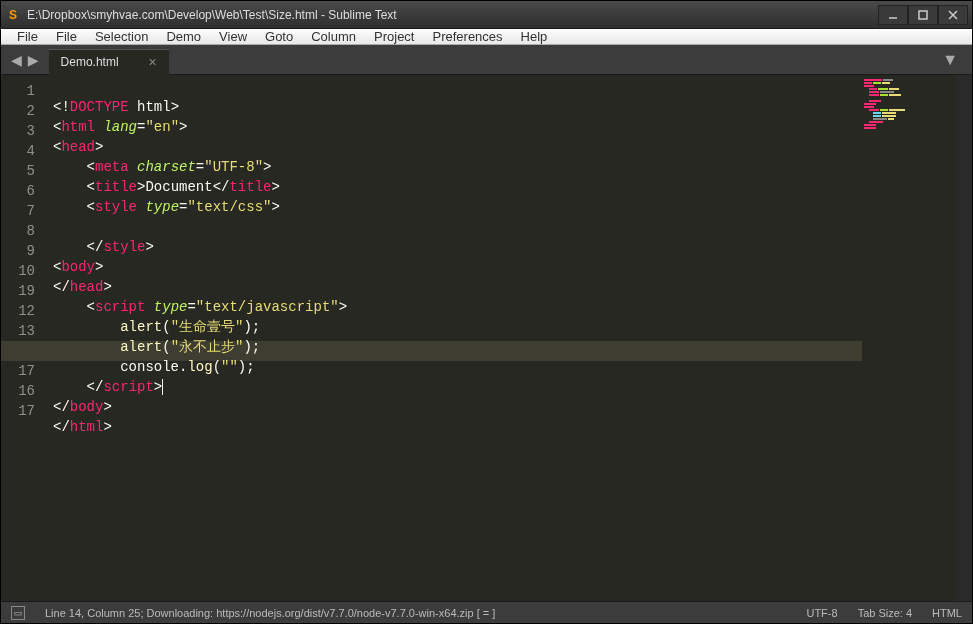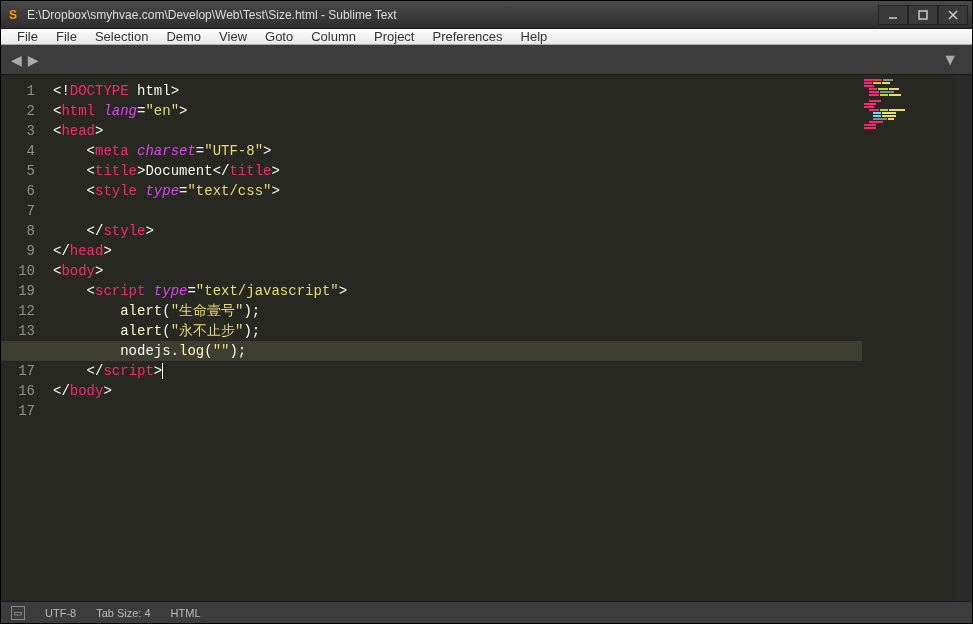--- a/index.html
+++ b/index.html
@@ -132,41 +132,41 @@
       color: #8f908a;
       user-select: none;
     }
     .gutter div {
       height: 20px;
       line-height: 20px;
       padding-right: 14px;
     }
     .code {
       flex: 1;
-      padding: 6px 0 6px 4px;
+      padding: 22px 0 6px 4px;
       color: #f8f8f2;
       position: relative;
     }
     .code-line {
       height: 20px;
       line-height: 20px;
       white-space: pre;
     }
     .hl-line {
       position: absolute;
       left: 0;
       right: 110px;
       height: 20px;
       background: #3e3d32;
       z-index: 0;
     }
     .code-line span { position: relative; z-index: 1; }
     .p-red { color: #f92672; }
     .p-white { color: #f8f8f2; }
-    .p-green { color: #d946ef; font-style: italic; }
+    .p-green { color: #bef264; font-style: italic; }
     .p-yellow { color: #e6db74; }
     .p-func { color: #fef9c3; }
     .cursor {
       display: inline-block;
       width: 1px;
       height: 16px;
       background: #f8f8f2;
       vertical-align: middle;
       position: relative;
       z-index: 2;
@@ -255,20 +255,24 @@
     <div class="menu-item">Project</div>
     <div class="menu-item">Preferences</div>
     <div class="menu-item">Help</div>
   </div>
 
   <div class="tabbar">
     <div class="nav-arrows">
       <span class="nav-arrow">◀</span>
       <span class="nav-arrow">▶</span>
     </div>
+    <div class="tab">
+      <span class="tab-label">Demo.html</span>
+      <span class="tab-close">×</span>
+    </div>
     <div class="tabbar-right">▼</div>
   </div>
 
   <div class="editor-area">
     <div class="hl-line" style="top:266px"></div>
     <div class="gutter">
       <div>1</div>
       <div>2</div>
       <div>3</div>
       <div>4</div>
@@ -288,28 +292,29 @@
     </div>
     <div class="code">
       <div class="code-line"><span class="p-white">&lt;!</span><span class="p-red">DOCTYPE</span><span class="p-white"> html</span><span class="p-white">&gt;</span></div>
       <div class="code-line"><span class="p-white">&lt;</span><span class="p-red">html</span><span class="p-green"> lang</span><span class="p-white">=</span><span class="p-yellow">"en"</span><span class="p-white">&gt;</span></div>
       <div class="code-line"><span class="p-white">&lt;</span><span class="p-red">head</span><span class="p-white">&gt;</span></div>
       <div class="code-line"><span class="p-white">    &lt;</span><span class="p-red">meta</span><span class="p-green"> charset</span><span class="p-white">=</span><span class="p-yellow">"UTF-8"</span><span class="p-white">&gt;</span></div>
       <div class="code-line"><span class="p-white">    &lt;</span><span class="p-red">title</span><span class="p-white">&gt;</span><span class="p-white">Document</span><span class="p-white">&lt;/</span><span class="p-red">title</span><span class="p-white">&gt;</span></div>
       <div class="code-line"><span class="p-white">    &lt;</span><span class="p-red">style</span><span class="p-green"> type</span><span class="p-white">=</span><span class="p-yellow">"text/css"</span><span class="p-white">&gt;</span></div>
       <div class="code-line"><span></span></div>
       <div class="code-line"><span class="p-white">    &lt;/</span><span class="p-red">style</span><span class="p-white">&gt;</span></div>
+      <div class="code-line"><span class="p-white">&lt;</span><span class="p-red">body</span><span class="p-white">&gt;</span></div>
       <div class="code-line"><span class="p-white">&lt;/</span><span class="p-red">head</span><span class="p-white">&gt;</span></div>
-      <div class="code-line"><span class="p-white">&lt;</span><span class="p-red">body</span><span class="p-white">&gt;</span></div>
       <div class="code-line"><span class="p-white">    &lt;</span><span class="p-red">script</span><span class="p-green"> type</span><span class="p-white">=</span><span class="p-yellow">"text/javascript"</span><span class="p-white">&gt;</span></div>
       <div class="code-line"><span class="p-white">        </span><span class="p-func">alert</span><span class="p-white">(</span><span class="p-yellow">"生命壹号"</span><span class="p-white">);</span></div>
       <div class="code-line"><span class="p-white">        </span><span class="p-func">alert</span><span class="p-white">(</span><span class="p-yellow">"永不止步"</span><span class="p-white">);</span></div>
-      <div class="code-line"><span class="p-white">        nodejs.</span><span class="p-func">log</span><span class="p-white">(</span><span class="p-yellow">""</span><span class="p-white">);</span></div>
+      <div class="code-line"><span class="p-white">        console.</span><span class="p-func">log</span><span class="p-white">(</span><span class="p-yellow">""</span><span class="p-white">);</span></div>
       <div class="code-line"><span class="p-white">    &lt;/</span><span class="p-red">script</span><span class="p-white">&gt;</span><span class="cursor"></span></div>
       <div class="code-line"><span class="p-white">&lt;/</span><span class="p-red">body</span><span class="p-white">&gt;</span></div>
+      <div class="code-line"><span class="p-white">&lt;/</span><span class="p-red">html</span><span class="p-white">&gt;</span></div>
     </div>
     <div class="minimap">
       <div class="mm-line">
           <div class="mm-seg" style="width:18px;background:#f92672"></div>
           <div class="mm-seg" style="width:10px;background:#888"></div>
         </div>
       <div class="mm-line">
           <div class="mm-seg" style="width:8px;background:#f92672"></div>
           <div class="mm-seg" style="width:8px;background:#a6e22e"></div>
           <div class="mm-seg" style="width:8px;background:#e6db74"></div>
@@ -375,18 +380,19 @@
         </div>
       <div class="mm-line">
           <div class="mm-seg" style="width:12px;background:#f92672"></div>
         </div>
     </div>
     <div class="scrollbar-v"></div>
   </div>
 
   <div class="statusbar">
     <div class="status-icon">▭</div>
+    <div class="status-left">Line 14, Column 25; Downloading: https://nodejs.org/dist/v7.7.0/node-v7.7.0-win-x64.zip [   =  ]</div>
     <div>UTF-8</div>
     <div>Tab Size: 4</div>
     <div>HTML</div>
   </div>
 
 </div>
 
 </body></html>

